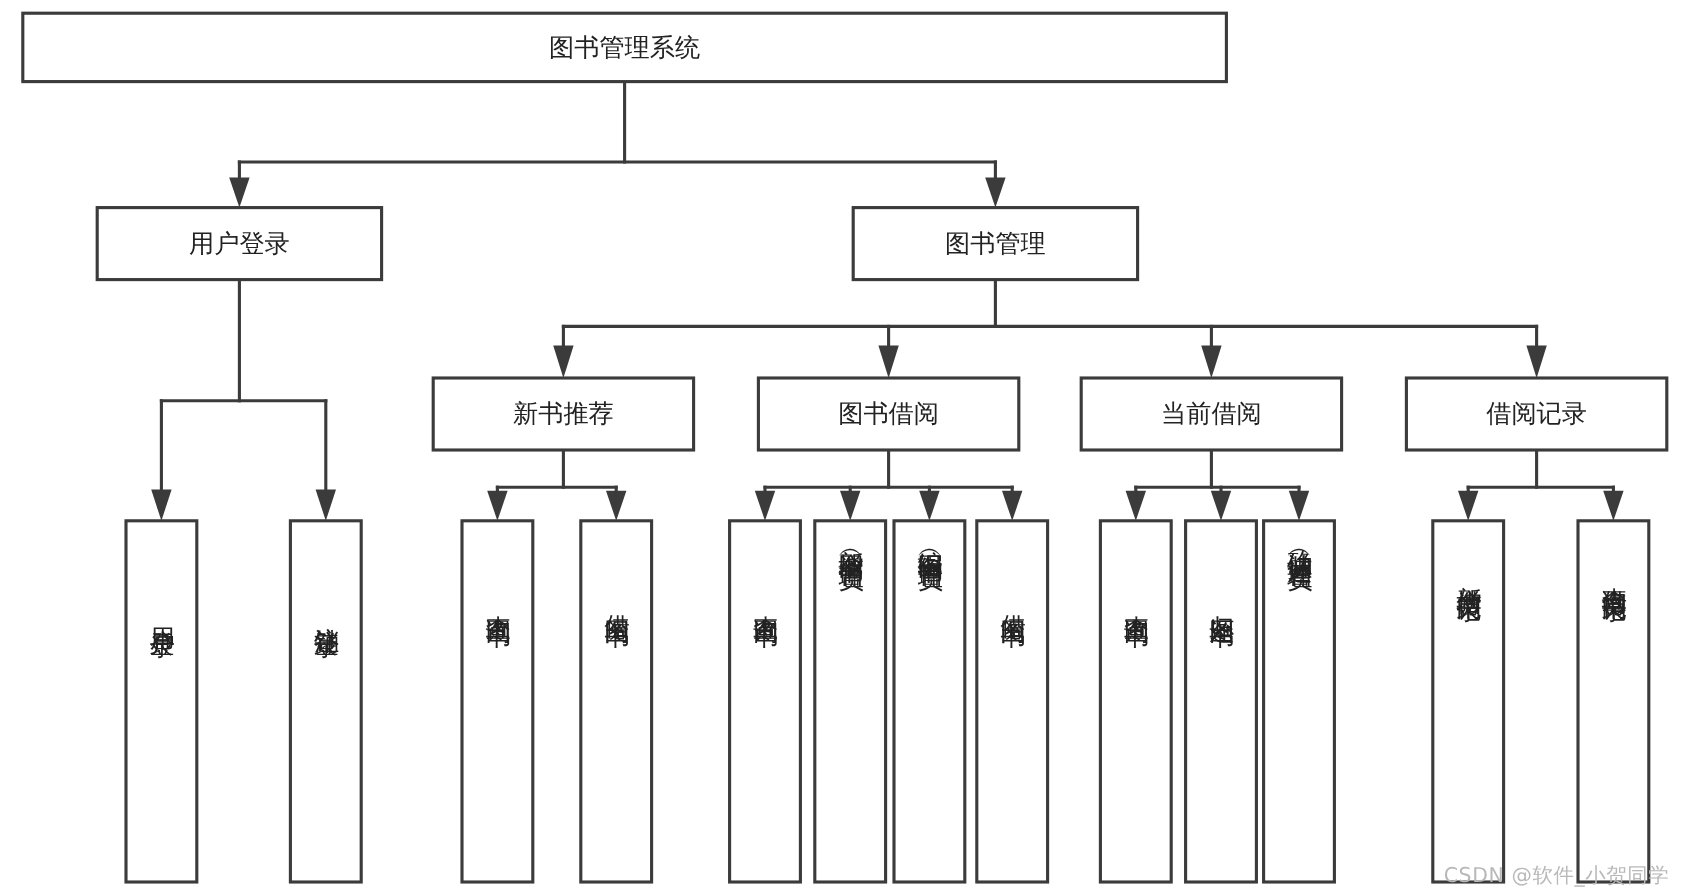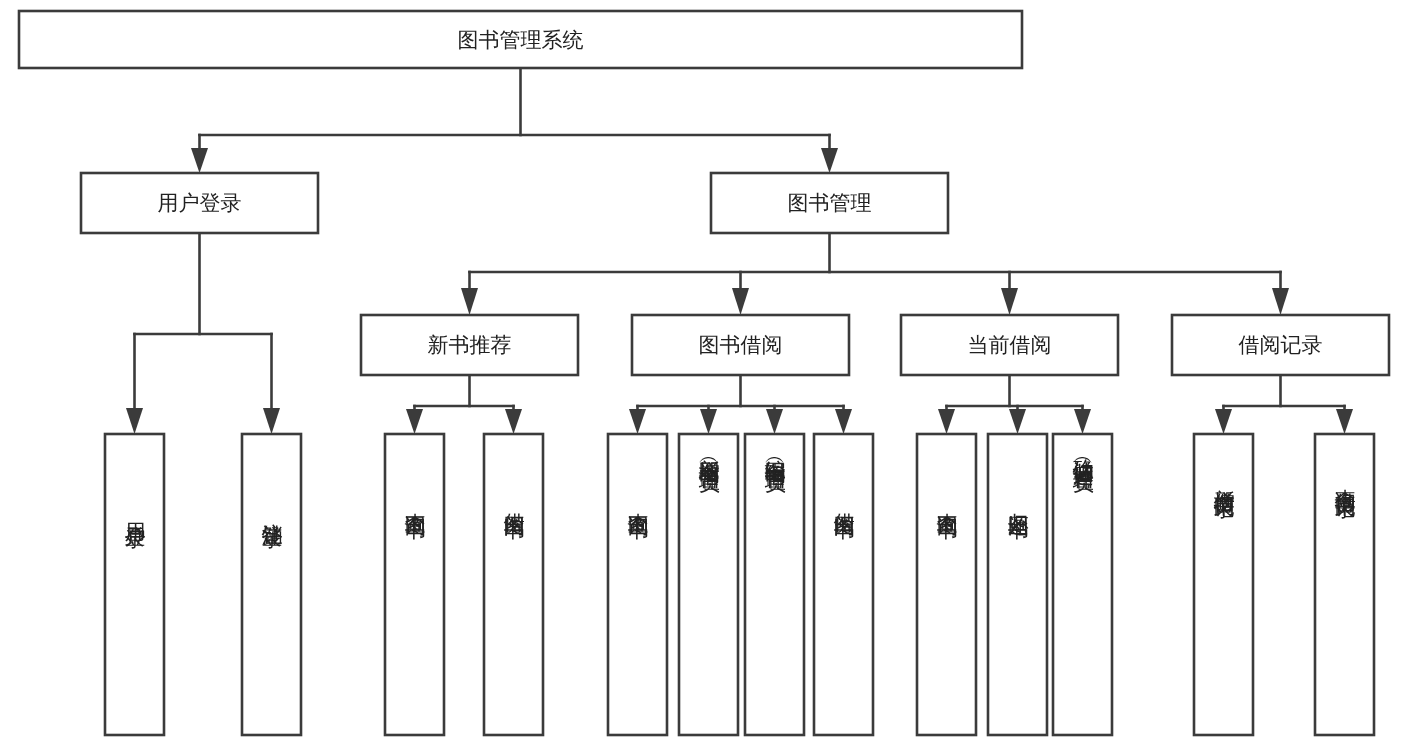--- a/index.html
+++ b/index.html
@@ -228,13 +228,14 @@
   <div class="vlabel-wrap" style="left:1053px; top:434px; width:59px; height:301px; padding-top:8px;">
     <span class="vlabel">确认归还（管理员）</span>
   </div>
   <div class="vlabel-wrap" style="left:1194px; top:434px; width:59px; height:301px; padding-top:38px;">
     <span class="vlabel">新增借阅记录</span>
   </div>
   <div class="vlabel-wrap" style="left:1315px; top:434px; width:59px; height:301px; padding-top:38px;">
     <span class="vlabel">查询借阅记录</span>
   </div>
 
+  <div class="watermark">CSDN @软件_小贺同学</div>
 </div>
 
 </body></html>

